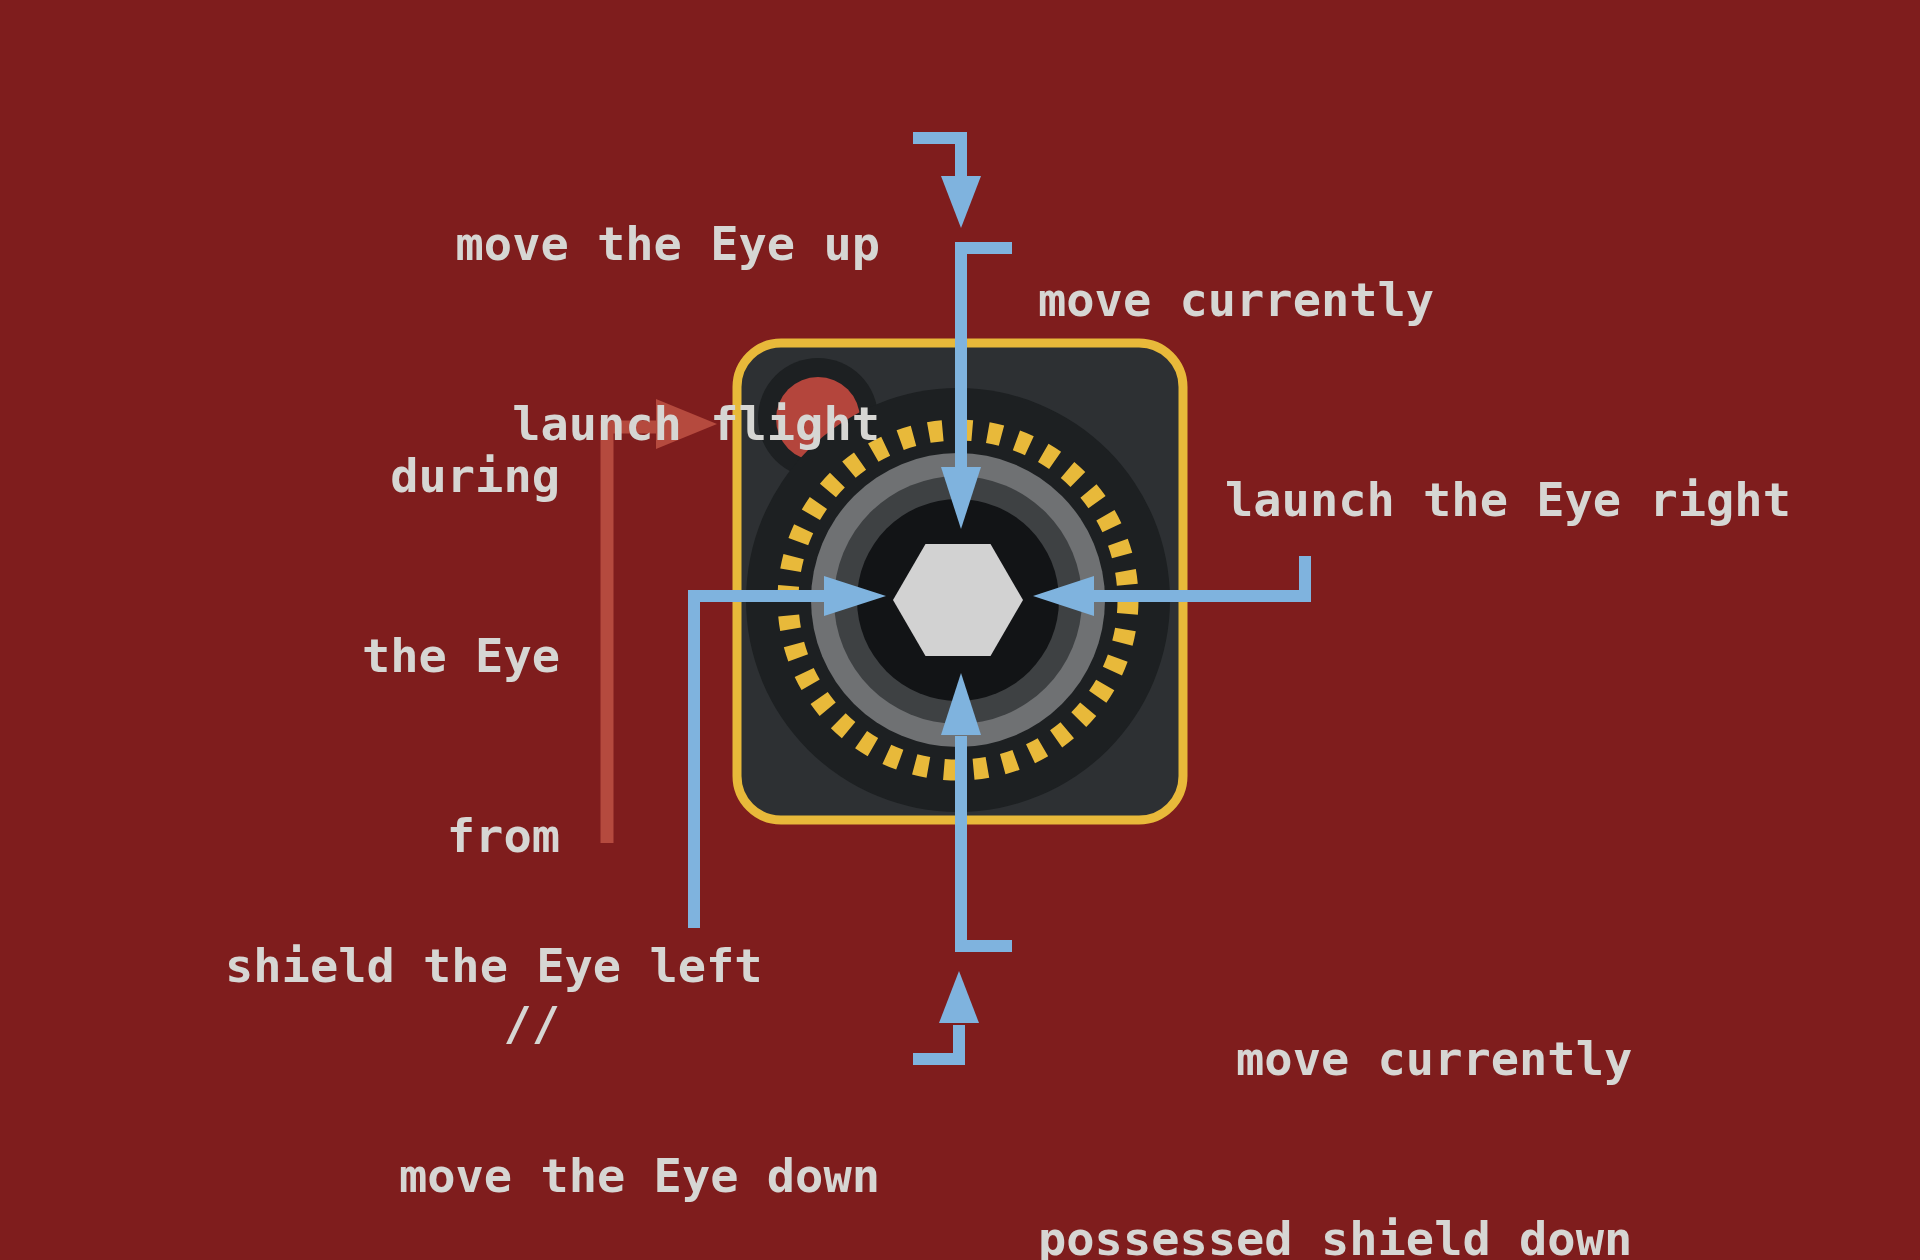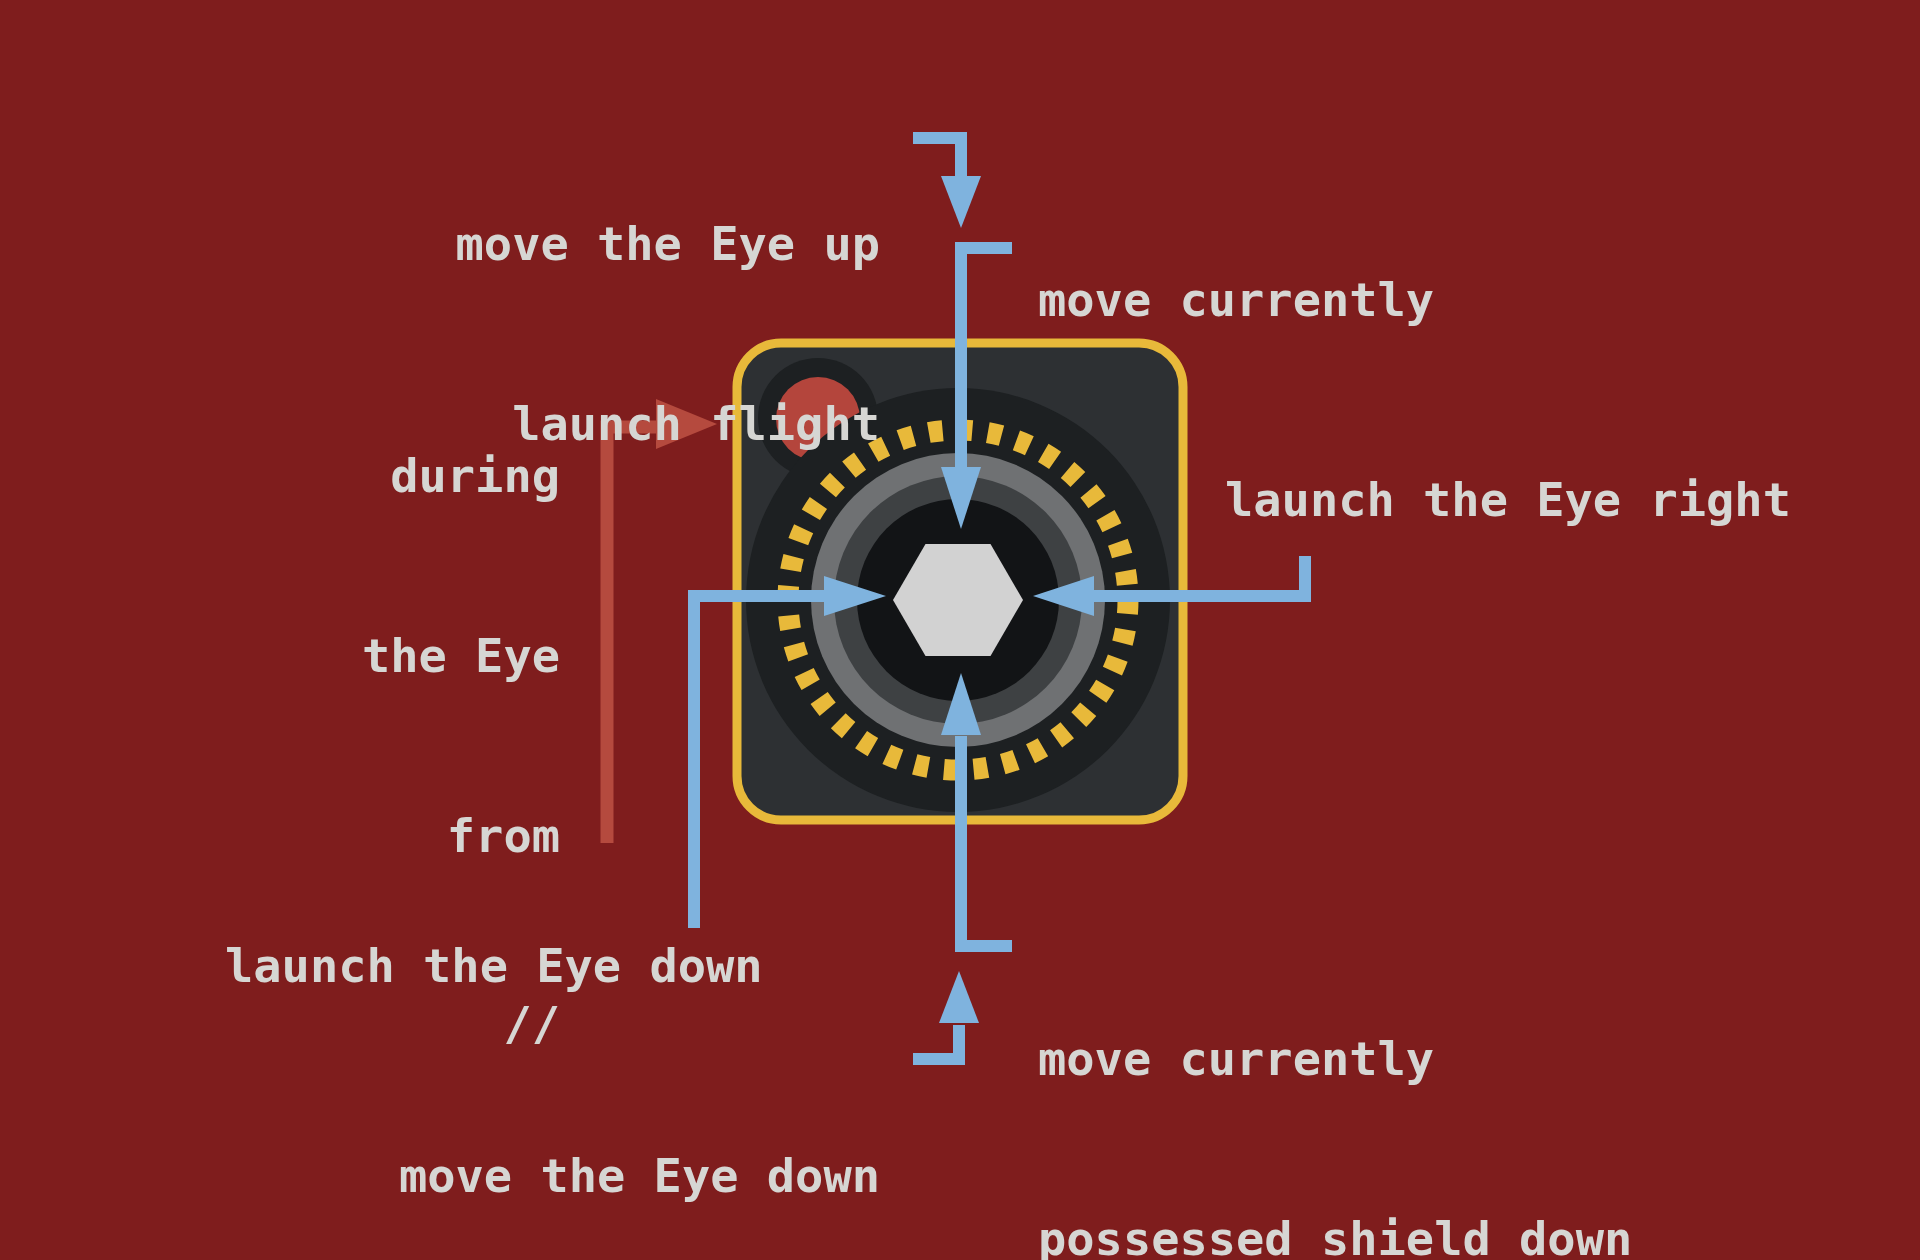--- a/index.html
+++ b/index.html
@@ -14,21 +14,21 @@
   .label{
     position:absolute;
     font-size:47px;
     font-weight:bold;
     line-height:60px;
     color:#d6d6d3;
     white-space:pre;
   }
   .label .slashline{margin-top:8px;margin-bottom:22px;}
   .ra{text-align:right;}
-  .la{text-align:left;}
+  .la{text-align:right;}
 </style>
 </head>
 <body>
 
 <div id="canvas">
 
   <svg id="gfx" viewBox="0 0 1920 1260">
 
     <rect x="737" y="343" width="446" height="477" rx="44" stroke-width="9" fill="#2d3033" stroke="#e8b93a"></rect>
 
@@ -96,21 +96,21 @@
     <div>from</div>
     <div class="slashline">//</div>
     
     
     
     
   </div>
 
   <div class="label la" style="left:1225px;top:470px;">launch the Eye right</div>
 
-  <div class="label la" style="left:225px;top:936px;">launch the Eye down</div>
+  <div class="label la" style="left:225px;top:936px;">shield the Eye left</div>
 
   <div class="label la" style="left:1038px;top:909px;">
     <div>move currently</div>
     <div>possessed shield down</div>
   </div>
 
   <div class="label ra" style="left:380px;top:1026px;width:500px;">
     <div>move the Eye down</div>
     
   </div>

